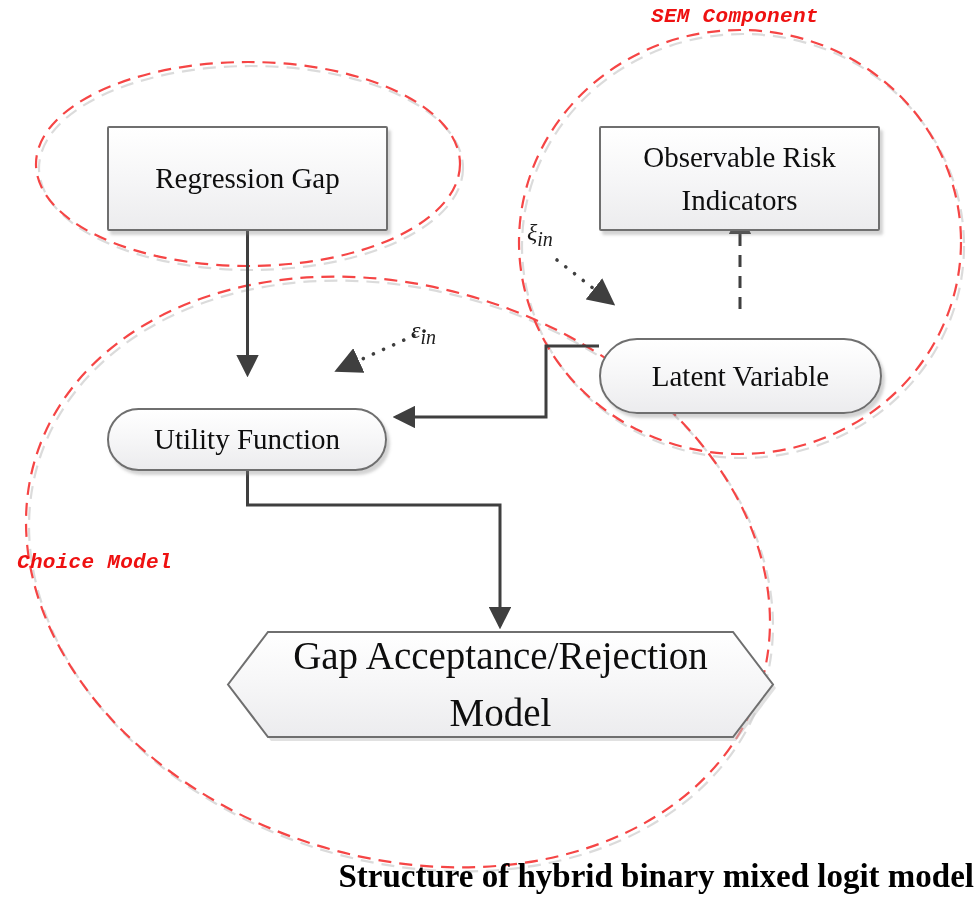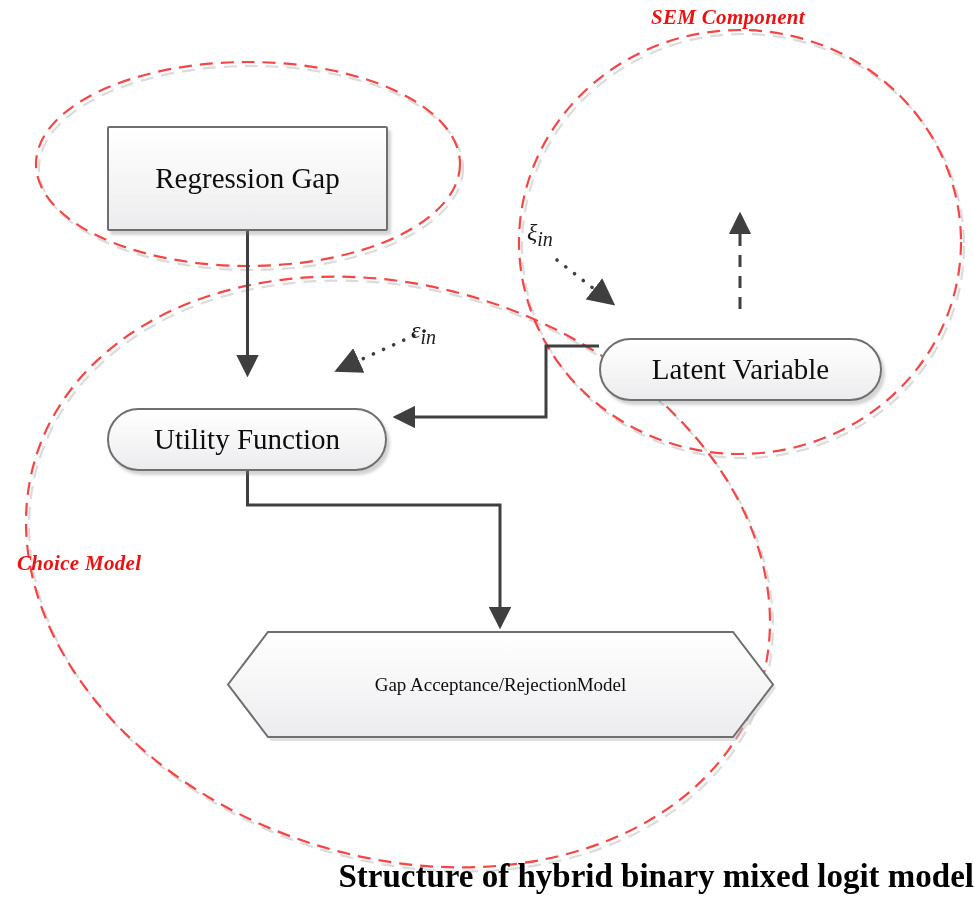--- a/index.html
+++ b/index.html
@@ -21,30 +21,31 @@
     color:#0e0e0e;
     font-size:29px;line-height:1.45;text-align:center;
     box-sizing:border-box;
     margin-top:26px;
   }
   .rect{border-radius:2px;}
   .stadium{border-radius:40px;}
 
   .hex-label{
     position:absolute;
-    display:flex;flex-direction:row;align-items:center;justify-content:center;
-    color:#0e0e0e;font-size:19px;line-height:1.45;text-align:center;
+    display:flex;flex-direction:column;align-items:center;justify-content:center;
+    color:#0e0e0e;font-size:39px;line-height:1.45;text-align:center;
   }
 
   .group-label{
     position:absolute;
     color:#ee1111;
     font-weight:bold;font-style:italic;
     font-size:21px;letter-spacing:0.3px;
     white-space:nowrap;
+    font-family:Liberation Mono, monospace;
   }
 
   .greek{
     position:absolute;
     color:#1c1c1c;font-style:italic;font-size:24px;
     white-space:nowrap;
   }
   .greek sub{font-size:20px;font-style:italic;}
 
   .caption{
@@ -93,22 +94,26 @@
     <polygon points="228,684.5 268,632 733,632 773,684.5 733,737 268,737" fill="url(#hexGrad)" stroke="#6f6f6f" stroke-width="2"></polygon>
   </svg>
 
   <div class="group-label" style="left:651px;top:5px;">SEM Component</div>
   <div class="group-label" style="left:17px;top:551px;">Choice Model</div>
 
   <div class="node rect" style="left:107px;top:100px;width:281px;height:105px;">
     <span>Regression Gap</span>
   </div>
 
+  <div class="node rect" style="left:599px;top:100px;width:281px;height:105px;">
+    <span>Observable Risk</span>
+    <span>Indicators</span>
+  </div>
 
-  <div class="node stadium" style="left:599px;top:312px;width:283px;height:63px;">
+  <div class="node stadium" style="left:599px;top:312px;width:283px;height:76px;">
     <span>Latent Variable</span>
   </div>
 
   <div class="node stadium" style="left:107px;top:382px;width:280px;height:63px;">
     <span>Utility Function</span>
   </div>
 
   <div class="hex-label" style="left:268px;top:632px;width:465px;height:105px;">
     <span>Gap Acceptance/Rejection</span>
     <span>Model</span>

